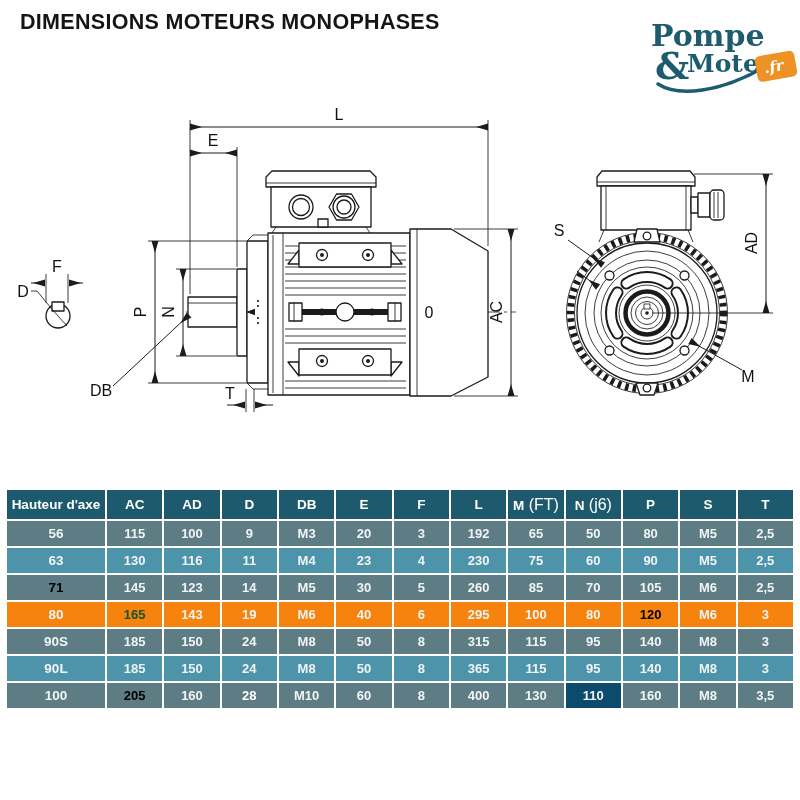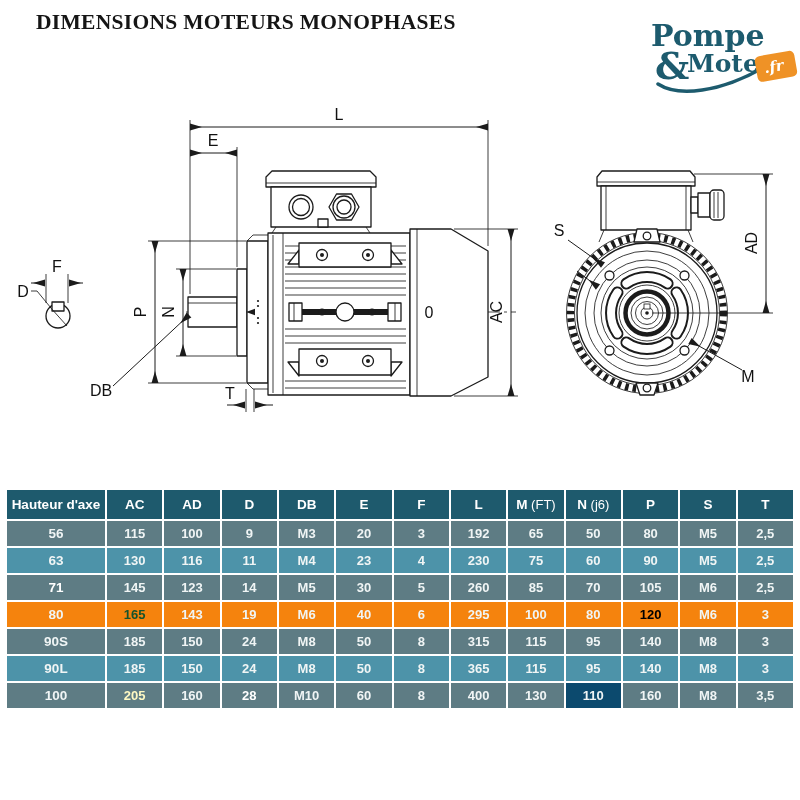--- a/index.html
+++ b/index.html
@@ -1,37 +1,37 @@
 <!DOCTYPE html>
 <html><head>
 <meta charset="utf-8">
 <style>
   html,body{margin:0;padding:0;background:#fff;}
   .page{position:relative;width:800px;height:800px;background:#fff;overflow:hidden;
         font-family:"Liberation Sans",sans-serif;}
-  .title-block{position:absolute;left:36px;top:10px;font-family:Liberation Serif, serif;}
+  .title-block{position:absolute;left:20px;top:10px;}
   .title-block h1{margin:0;font-size:21.5px;font-weight:800;letter-spacing:.3px;color:#151515;}
   .title-block h2{margin:2px 0 0 0;font-size:15px;font-weight:700;color:#1b1b1b;}
   .logo-svg{position:absolute;left:608px;top:5px;}
   .drawing{position:absolute;left:0;top:0;}
   .ln{stroke:#1b1b1b;fill:none;stroke-width:1.3;stroke-linejoin:round;stroke-linecap:round;}
   .thin{stroke:#1b1b1b;fill:none;stroke-width:.85;}
   .dim{stroke:#1b1b1b;fill:none;stroke-width:1;}
   .cl{stroke:#1b1b1b;fill:none;stroke-width:.8;stroke-dasharray:14 4 3 4;}
   .fw{fill:#fff;}
   .fb{fill:#1b1b1b;stroke:none;}
   .dim-label{font:16px "Liberation Sans",sans-serif;fill:#111;}
   .dims-table{position:absolute;left:5px;top:488px;width:790px;border-collapse:collapse;
               table-layout:fixed;}
   .dims-table th,.dims-table td{border:2px solid #fff;text-align:center;vertical-align:middle;
               padding:0;}
   .dims-table thead th{height:29px;font-size:13.5px;font-weight:700;}
   .dims-table td,.dims-table tbody th{height:25px;font-size:13px;font-weight:600;}
   .dims-table tbody th{font-weight:700;font-size:13.5px;}
-  .h-sub{font-weight:400;font-size:13px;}
+  .h-sub{font-weight:400;font-size:16px;}
 </style>
 </head>
 <body>
 
 <div class="page">
 
   <div class="title-block">
     <h1>DIMENSIONS MOTEURS MONOPHASES</h1>
   </div>
 
@@ -311,21 +311,21 @@
           <td style="background: rgb(77, 147, 169); color: rgb(240, 245, 245);">23</td>
           <td style="background: rgb(77, 147, 169); color: rgb(240, 245, 245);">4</td>
           <td style="background: rgb(77, 147, 169); color: rgb(240, 245, 245);">230</td>
           <td style="background: rgb(77, 147, 169); color: rgb(240, 245, 245);">75</td>
           <td style="background: rgb(77, 147, 169); color: rgb(240, 245, 245);">60</td>
           <td style="background: rgb(77, 147, 169); color: rgb(240, 245, 245);">90</td>
           <td style="background: rgb(77, 147, 169); color: rgb(240, 245, 245);">M5</td>
           <td style="background: rgb(77, 147, 169); color: rgb(240, 245, 245);">2,5</td>
         </tr>
         <tr>
-          <th style="background: rgb(94, 124, 132); color: #ffffff;">71</th>
+          <th style="background: rgb(94, 124, 132); color: #000000;">71</th>
           <td style="background: rgb(94, 124, 132); color: rgb(240, 245, 245);">145</td>
           <td style="background: rgb(94, 124, 132); color: rgb(240, 245, 245);">123</td>
           <td style="background: rgb(94, 124, 132); color: rgb(240, 245, 245);">14</td>
           <td style="background: rgb(94, 124, 132); color: rgb(240, 245, 245);">M5</td>
           <td style="background: rgb(94, 124, 132); color: rgb(240, 245, 245);">30</td>
           <td style="background: rgb(94, 124, 132); color: rgb(240, 245, 245);">5</td>
           <td style="background: rgb(94, 124, 132); color: rgb(240, 245, 245);">260</td>
           <td style="background: rgb(94, 124, 132); color: rgb(240, 245, 245);">85</td>
           <td style="background: rgb(94, 124, 132); color: rgb(240, 245, 245);">70</td>
           <td style="background: rgb(94, 124, 132); color: rgb(240, 245, 245);">105</td>
@@ -372,21 +372,21 @@
           <td style="background: rgb(77, 147, 169); color: rgb(240, 245, 245);">8</td>
           <td style="background: rgb(77, 147, 169); color: rgb(240, 245, 245);">365</td>
           <td style="background: rgb(77, 147, 169); color: rgb(240, 245, 245);">115</td>
           <td style="background: rgb(77, 147, 169); color: rgb(240, 245, 245);">95</td>
           <td style="background: rgb(77, 147, 169); color: rgb(240, 245, 245);">140</td>
           <td style="background: rgb(77, 147, 169); color: rgb(240, 245, 245);">M8</td>
           <td style="background: rgb(77, 147, 169); color: rgb(240, 245, 245);">3</td>
         </tr>
         <tr>
           <th style="background: rgb(94, 124, 132); color: rgb(240, 245, 245);">100</th>
-          <td style="background: rgb(94, 124, 132); color: #fef9c3;">205</td>
+          <td style="background: rgb(94, 124, 132); color: #000000;">205</td>
           <td style="background: rgb(94, 124, 132); color: rgb(240, 245, 245);">160</td>
           <td style="background: rgb(94, 124, 132); color: #ffffff;">28</td>
           <td style="background: rgb(94, 124, 132); color: rgb(240, 245, 245);">M10</td>
           <td style="background: rgb(94, 124, 132); color: rgb(240, 245, 245);">60</td>
           <td style="background: rgb(94, 124, 132); color: rgb(240, 245, 245);">8</td>
           <td style="background: rgb(94, 124, 132); color: rgb(240, 245, 245);">400</td>
           <td style="background: rgb(94, 124, 132); color: rgb(240, 245, 245);">130</td>
           <td style="background: #0c4a6e; color: rgb(240, 245, 245); margin-top: 37px;">110</td>
           <td style="background: rgb(94, 124, 132); color: rgb(240, 245, 245);">160</td>
           <td style="background: rgb(94, 124, 132); color: rgb(240, 245, 245);">M8</td>

